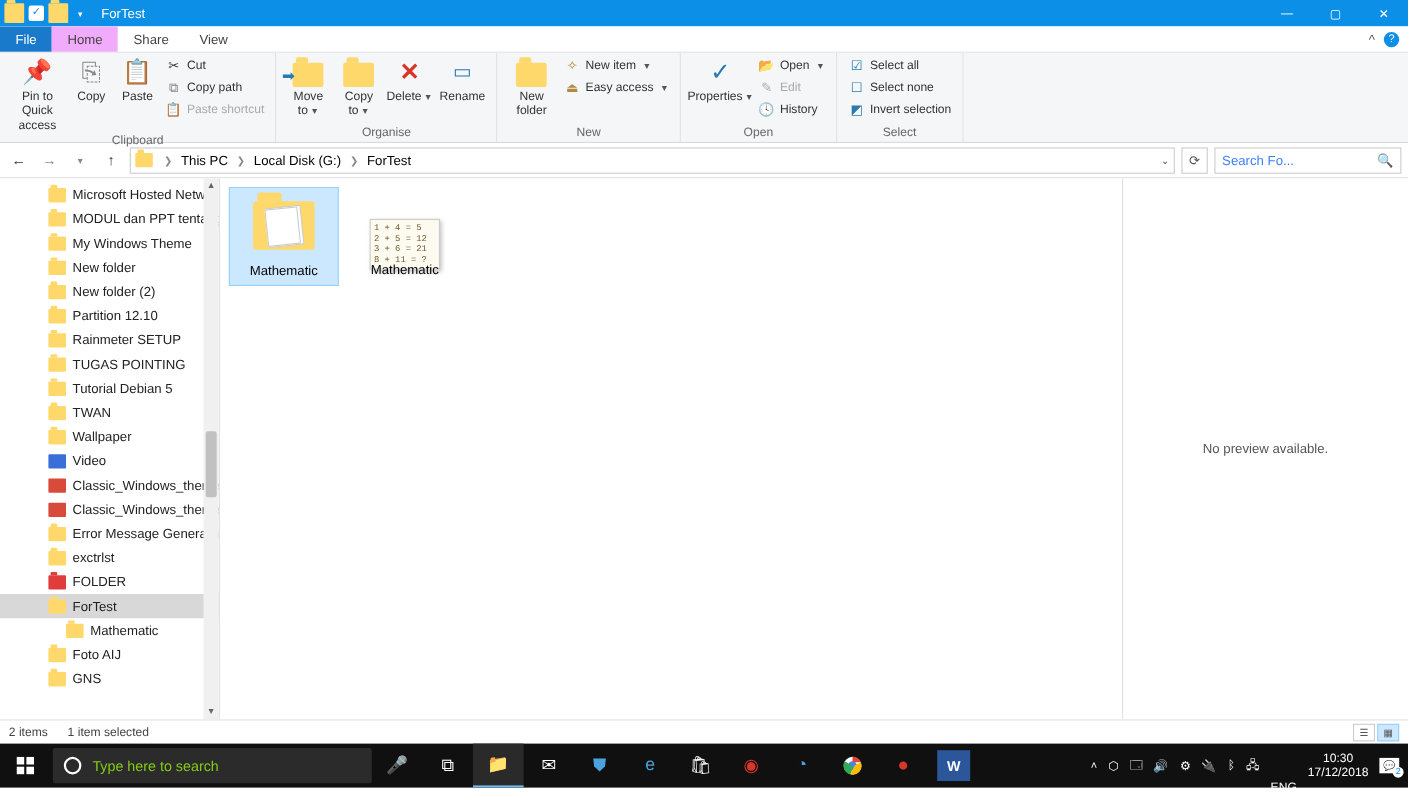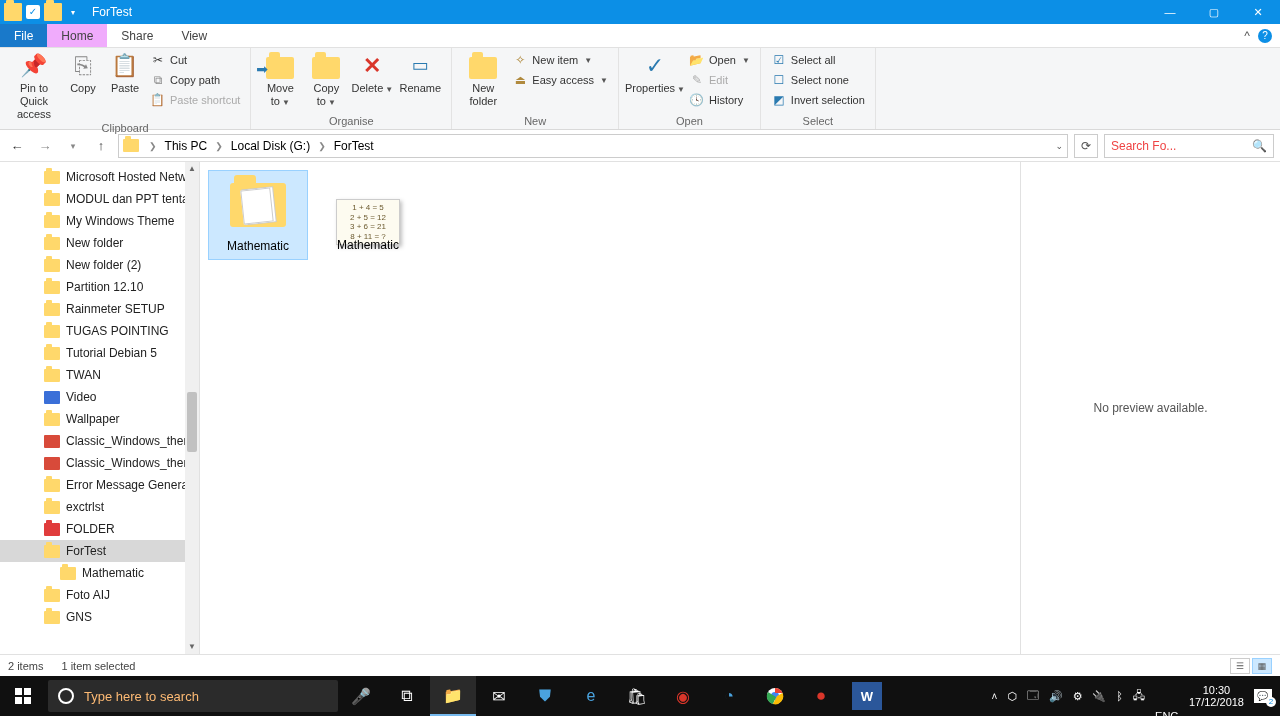--- a/index.html
+++ b/index.html
@@ -43,21 +43,21 @@
 .navbar { height:32px; border-bottom:1px solid #e1e1e1; display:flex; align-items:center; padding:0 6px; gap:6px; }
 .navbtn { width:22px; height:22px; display:flex; align-items:center; justify-content:center; color:#888; font-size:13px; }
 .navbtn.enabled { color:#333; }
 .addr { flex:1; height:24px; border:1px solid #ccc; display:flex; align-items:center; padding:0 4px; gap:2px; font-size:12px; }
 .addr .mini-folder { width:16px; height:13px; background:#ffd86b; border-radius:1px; position:relative; margin-right:4px; }
 .addr .mini-folder::before { content:""; position:absolute; top:-3px; left:2px; width:6px; height:3px; background:#ffd86b; border-radius:1px 1px 0 0; }
 .crumb { padding:0 2px; }
 .crumb-sep { color:#888; font-size:9px; padding:0 4px; }
 .addr .end { margin-left:auto; display:flex; align-items:center; gap:6px; color:#555; }
 .refresh { width:24px; height:24px; border:1px solid #ccc; display:flex; align-items:center; justify-content:center; color:#555; font-size:12px; }
-.search { width:170px; height:24px; border:1px solid #ccc; display:flex; align-items:center; padding:0 6px; color:#ef4444; font-size:12px; justify-content:space-between; }
+.search { width:170px; height:24px; border:1px solid #ccc; display:flex; align-items:center; padding:0 6px; color:#3b82f6; font-size:12px; justify-content:space-between; }
 
 
 .main { display:flex; height:492px; }
 .tree { width:200px; border-right:1px solid #e1e1e1; overflow:hidden; padding-top:4px; position:relative; }
 .tree-item { display:flex; align-items:center; height:22px; padding-left:44px; gap:6px; font-size:12px; color:#222; white-space:nowrap; overflow:hidden; }
 .tree-item.selected { background:#d8d8d8; }
 .tree-item.indent { padding-left:60px; }
 .tree-item .tico { width:16px; height:13px; background:#ffd86b; border-radius:1px; position:relative; flex-shrink:0; }
 .tree-item .tico::before { content:""; position:absolute; top:-3px; left:2px; width:6px; height:3px; background:#ffd86b; border-radius:1px 1px 0 0; }
 .tree-item .tico.video { background:#3a6fd8; }
@@ -74,36 +74,36 @@
 
 .content { flex:1; display:flex; }
 .files { flex:1; padding:8px; display:flex; align-items:flex-start; gap:10px; }
 .file-item { width:100px; display:flex; flex-direction:column; align-items:center; padding:6px 4px; gap:6px; }
 .file-item.selected { background:#cce8ff; border:1px solid #99d1ff; }
 .file-item .thumbnail { width:64px; height:56px; display:flex; align-items:center; justify-content:center; }
 .file-item .fname { font-size:12px; text-align:center; }
 .folder-thumb { width:56px; height:44px; background:#ffd86b; border-radius:3px; position:relative; }
 .folder-thumb::before { content:""; position:absolute; top:-8px; left:4px; width:22px; height:8px; background:#ffd86b; border-radius:3px 3px 0 0; }
 .folder-thumb::after { content:""; position:absolute; top:6px; left:12px; width:28px; height:32px; background:#fff; border:1px solid #ccc; transform:rotate(-6deg); box-shadow:2px 0 0 #fff, 2px 0 0 1px #ccc; }
-.image-thumb { width:80px; height:46px; background:#fdfbf0; border:1px solid #ccc; box-shadow:2px 2px 4px rgba(0,0,0,.25); font-family:Liberation Sans, sans-serif; font-size:8px; color:#6b5a2f; line-height:1.2; padding:3px; text-align:center; }
+.image-thumb { width:80px; height:46px; background:#fdfbf0; border:1px solid #ccc; box-shadow:2px 2px 4px rgba(0,0,0,.25); font-family:Liberation Mono, monospace; font-size:8px; color:#6b5a2f; line-height:1.2; padding:3px; text-align:left; }
 .image-thumb.offset { margin-top:36px; }
 
 .preview { width:260px; border-left:1px solid #e1e1e1; display:flex; align-items:center; justify-content:center; color:#555; font-size:12px; }
 
 
 .statusbar { height:22px; border-top:1px solid #e1e1e1; display:flex; align-items:center; padding:0 8px; font-size:11px; color:#444; gap:18px; }
 .statusbar .right { margin-left:auto; display:flex; gap:2px; }
 .view-toggle { width:20px; height:16px; border:1px solid #ccc; display:flex; align-items:center; justify-content:center; font-size:9px; color:#555; }
 .view-toggle.active { background:#cce8ff; border-color:#99d1ff; }
 
 
 .taskbar { height:40px; background:#101010; display:flex; align-items:center; color:#fff; }
 .tb-btn { width:46px; height:40px; display:flex; align-items:center; justify-content:center; font-size:16px; color:#fff; }
 .tb-btn.active { border-bottom:2px solid #76b9ed; background:#2a2a2a; }
-.searchbox { width:290px; height:32px; background:#2b2b2b; border-radius:2px; display:flex; align-items:center; padding:0 10px; gap:10px; color:#fdba74; font-size:13px; margin-left:2px; }
+.searchbox { width:290px; height:32px; background:#2b2b2b; border-radius:2px; display:flex; align-items:center; padding:0 10px; gap:10px; color:#84cc16; font-size:13px; margin-left:2px; }
 .searchbox .circ { width:16px; height:16px; border:2px solid #fff; border-radius:50%; }
 .tb-spacer { flex:1; }
 .tray { display:flex; align-items:center; gap:10px; padding:0 8px; font-size:11px; color:#fff; }
 .tray .lang { font-size:11px;margin-top:40px; }
 .tray .clock { text-align:center; line-height:1.1; font-size:11px; }
 .tray .notif { width:18px; height:14px; background:#fff; color:#222; font-size:9px; text-align:center; line-height:14px; position:relative; }
 .tray .notif::after { content:"2"; position:absolute; right:-4px; bottom:-4px; background:#fff; color:#0c8fe6; font-size:8px; width:10px; height:10px; border-radius:50%; line-height:10px; }
 
 svg { display:block; }
 </style>
@@ -333,26 +333,26 @@
       </div>
       <div class="tree-item">
         <div class="tico "></div>
         <span>Tutorial Debian 5</span>
       </div>
       <div class="tree-item">
         <div class="tico "></div>
         <span>TWAN</span>
       </div>
       <div class="tree-item">
+        <div class="tico "></div>
+        <span>Wallpaper</span>
+      </div>
+      <div class="tree-item">
         <div class="tico video"></div>
         <span>Video</span>
-      </div>
-      <div class="tree-item">
-        <div class="tico "></div>
-        <span>Wallpaper</span>
       </div>
       <div class="tree-item">
         <div class="tico theme"></div>
         <span>Classic_Windows_themes</span>
       </div>
       <div class="tree-item">
         <div class="tico theme"></div>
         <span>Classic_Windows_themes</span>
       </div>
       <div class="tree-item">

